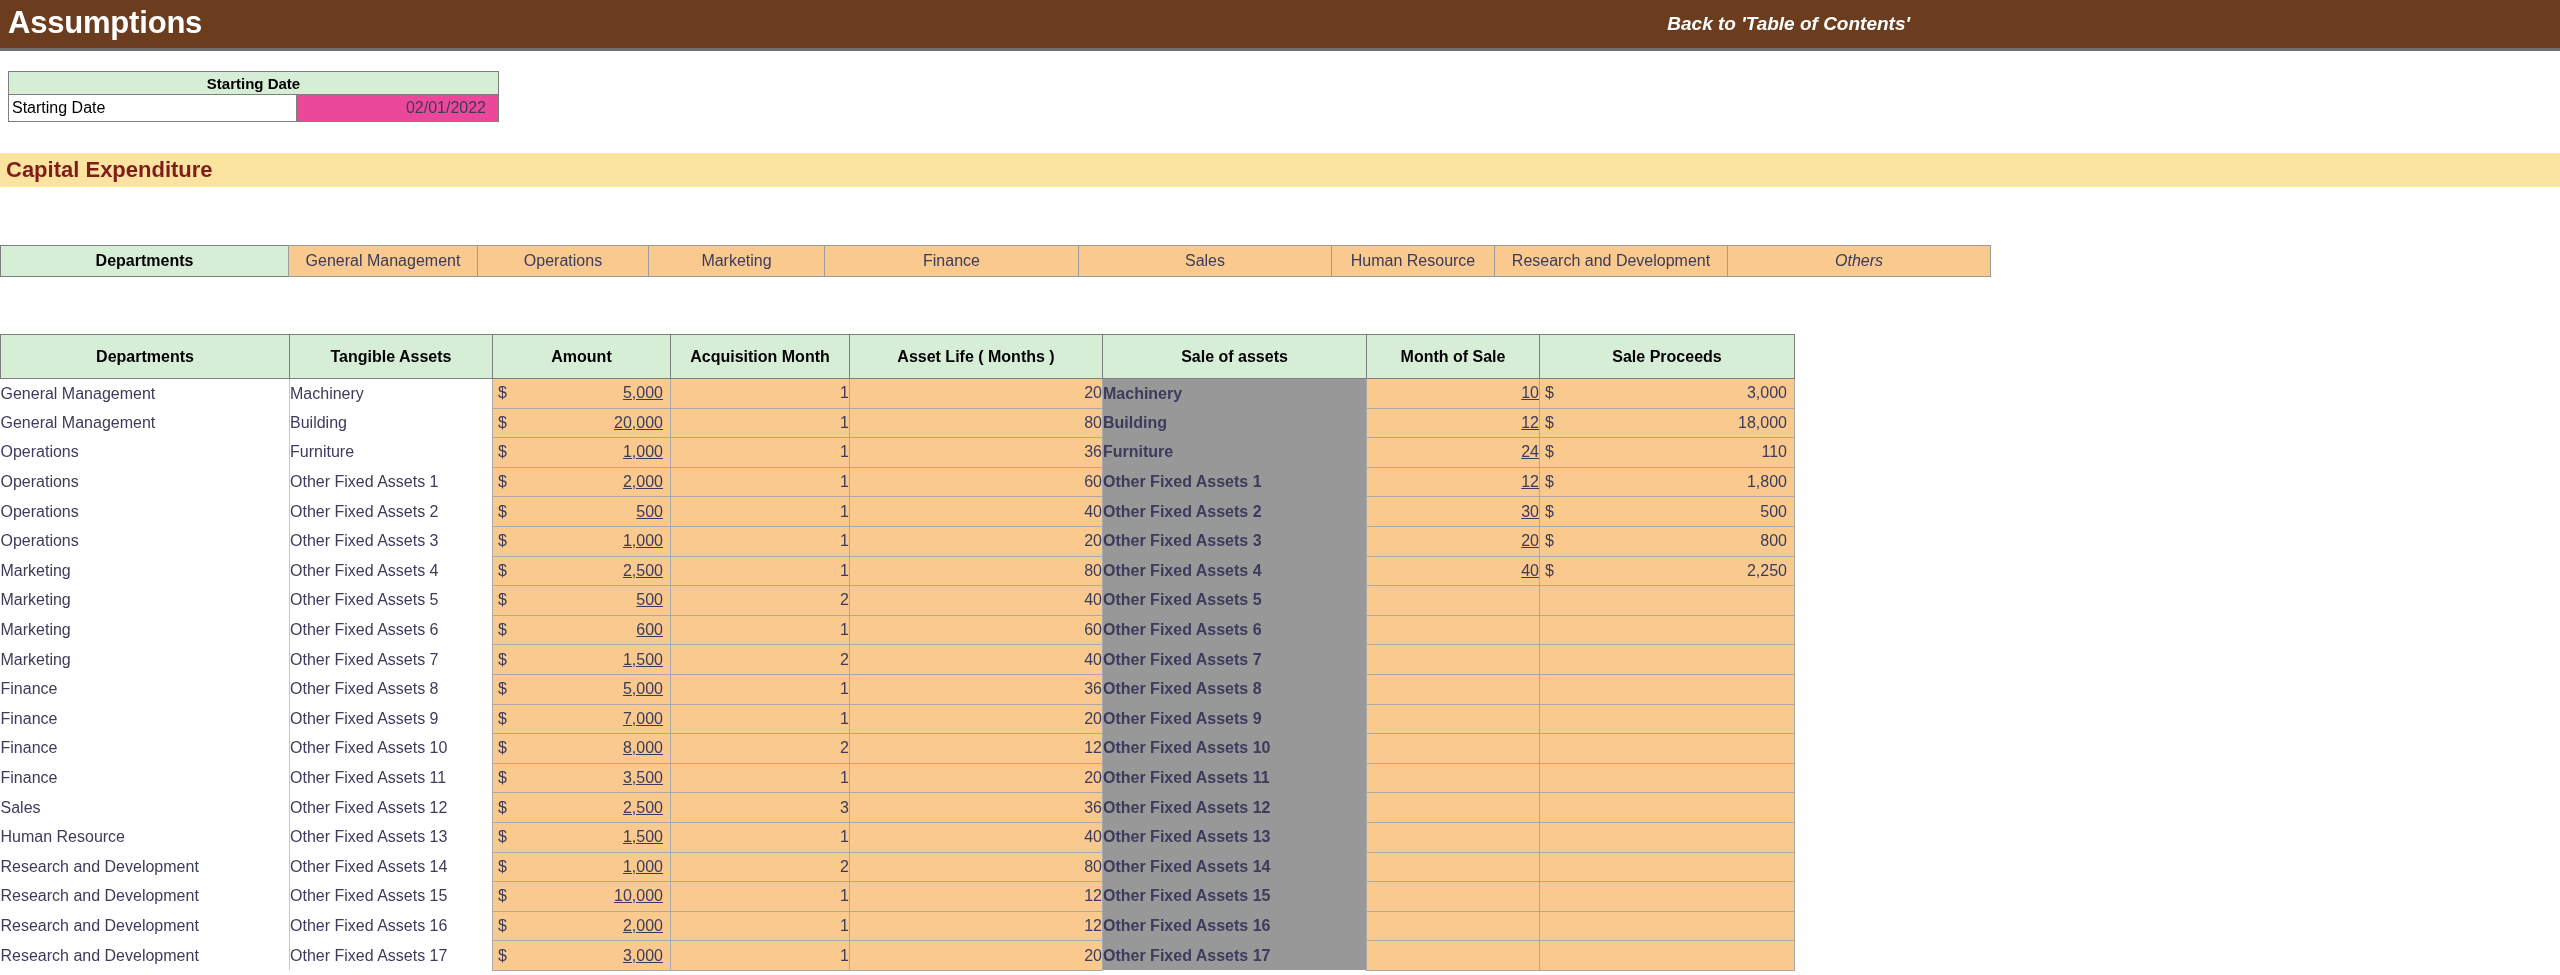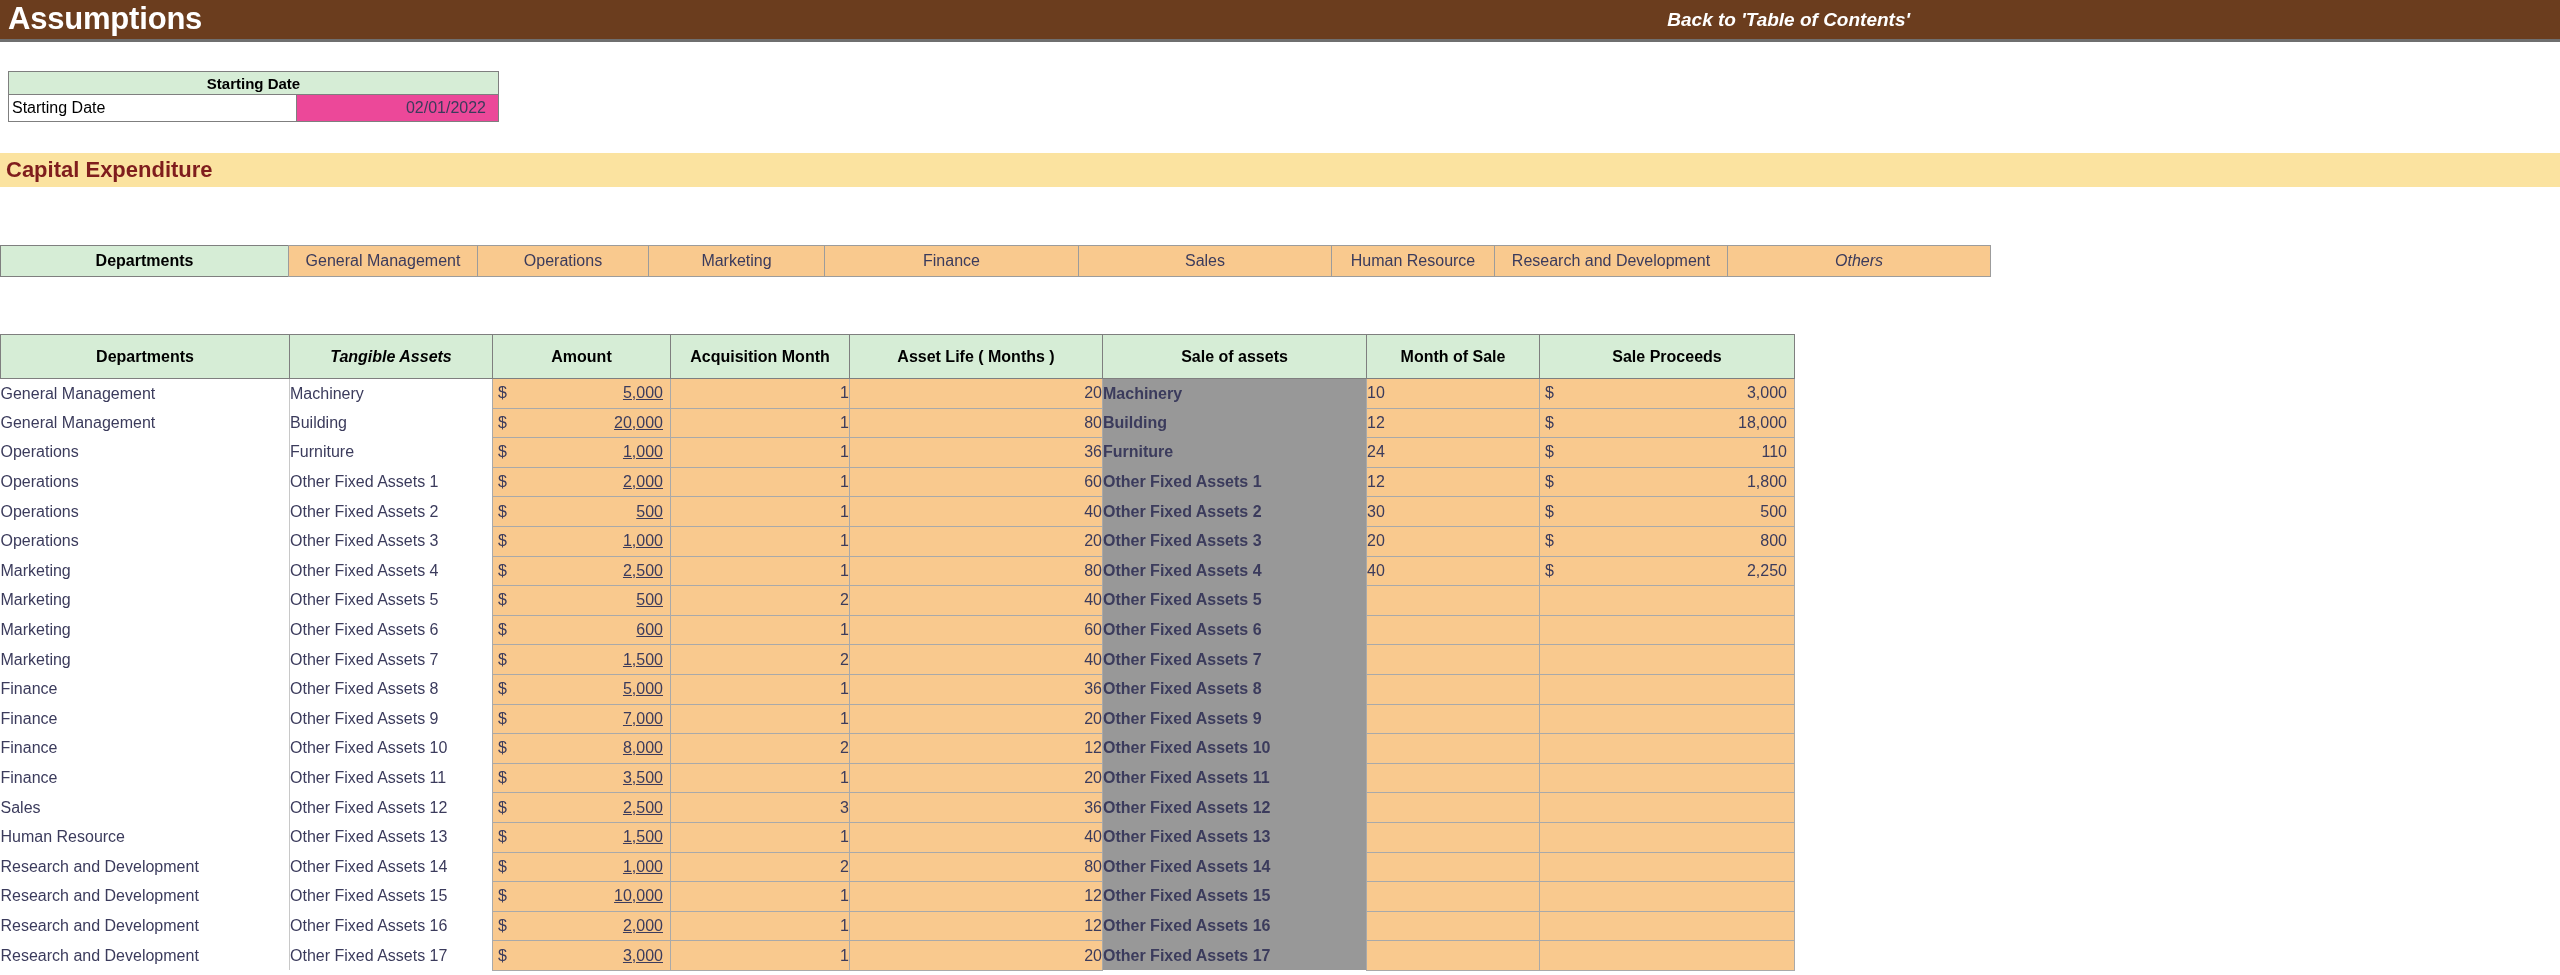--- a/index.html
+++ b/index.html
@@ -10,21 +10,21 @@
   }
   body {
     width: 2560px; height: 975px;
     overflow: hidden;
     position: relative;
   }
 
   
   #top-banner {
     position: relative;
-    height: 42px;
+    height: 51px;
     background: #6B3D1E;
     border-bottom: 3px solid #6f6f6f;
     padding-left: 30px;
   }
   #page-title {
     position: absolute;
     left: 8px; top: 50%;
     transform: translateY(-52%);
     color: #ffffff;
     font-size: 31px;
@@ -205,22 +205,23 @@
     background: #989898;
     color: #ffffff;
     font-weight: bold;
     padding-left: 5px;
     font-size: 16px;
   }
   td.c-msale {
     width: 173px;
     background: #F9C98E;
     border: 1px solid #a9a9a9;
-    text-align: left;
+    text-align: right;
     padding-right: 8px;
+    text-decoration: underline;
   }
   td.c-proceeds {
     width: 255px;
     background: #F9C98E;
     border: 1px solid #a9a9a9;
     position: relative;
   }
   td.c-proceeds .dollar {
     position: absolute; left: 5px; top: 50%;
     transform: translateY(-50%);
@@ -262,21 +263,21 @@
     <div class="dept-cell" style="width: 254px;">Sales</div>
     <div class="dept-cell" style="width: 164px;">Human Resource</div>
     <div class="dept-cell" style="width: 234px;">Research and Development</div>
     <div class="dept-cell" style="width: 264px; font-style: italic;">Others</div>
   </div>
 
 <table id="capex-table">
   <thead>
     <tr id="capex-head-row">
         <th style="width: 289px;">Departments</th>
-        <th style="width: 203px; font-style: italic;">Tangible Assets</th>
+        <th style="width: 203px;">Tangible Assets</th>
         <th style="width: 178px;">Amount</th>
         <th style="width: 179px; margin-top: 45px;">Acquisition Month</th>
         <th style="width: 253px;">Asset Life ( Months )</th>
         <th style="width: 264px;">Sale of assets</th>
         <th style="width: 173px;">Month of Sale</th>
         <th style="width: 255px;">Sale Proceeds</th>
       </tr>
   </thead>
   <tbody id="capex-body">
       <tr>

